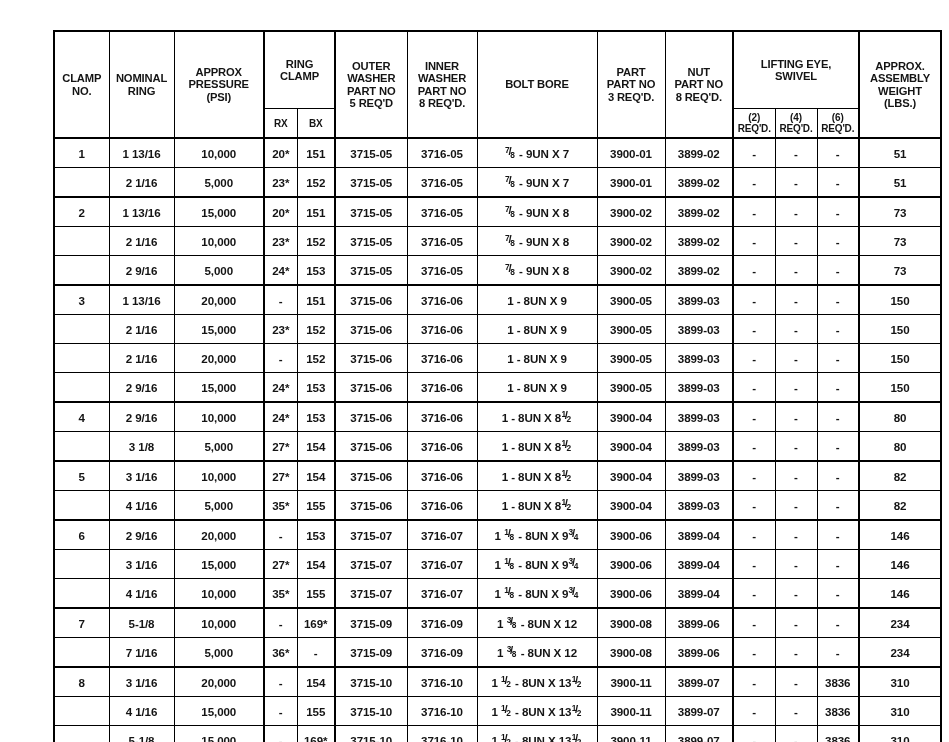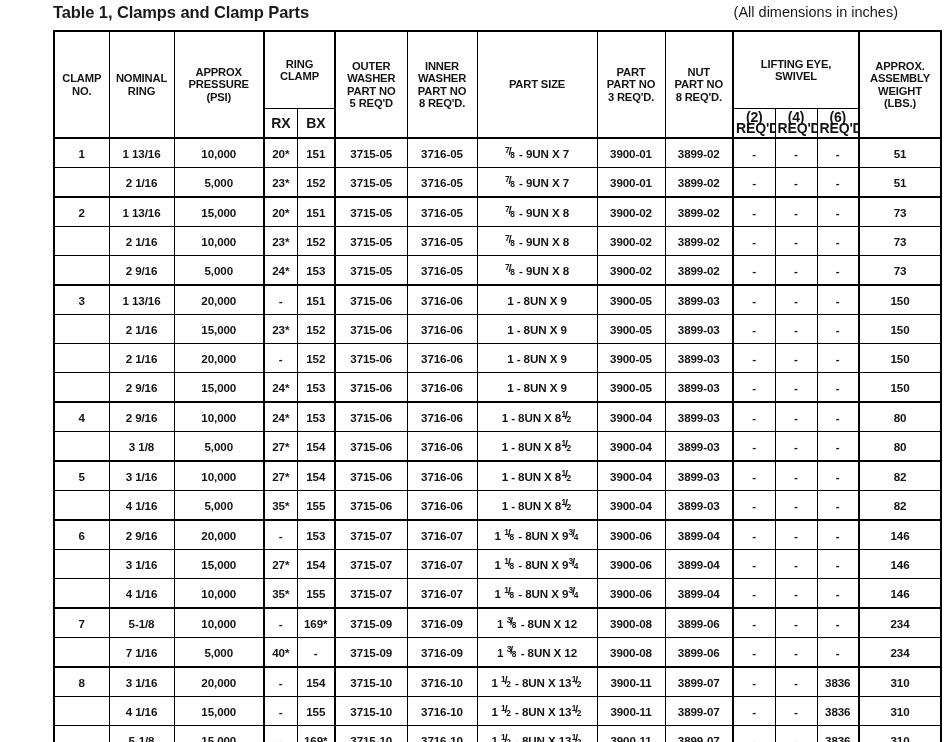--- a/index.html
+++ b/index.html
@@ -83,21 +83,21 @@
     line-height: 12.4px;
     letter-spacing: -0.15px;
   }
   thead tr.hdr-main th {
     height: 76px;
     border-bottom: 1px solid #000;
   }
   thead tr.hdr-sub th {
     height: 28px;
     border-bottom: 2.6px solid #000;
-    font-size: 14px;
+    font-size: 10px;
     line-height: 11px;
   }
 
   
   .vsep-l { border-left: 2.6px solid #000 !important; }
   .vsep-r { border-right: 2.6px solid #000 !important; }
 
   
   tbody tr { height: 28px; }
   tbody td {
@@ -137,24 +137,20 @@
     top: 0.26em;
     font-size: 0.72em;
     font-weight: bold;
   }
 </style>
 </head>
 <body>
 
 <div class="page">
 
-  <div class="caption-row">
-    <div class="table-title">Table 1, Clamps and Clamp Parts</div>
-    <div class="units-note">(All dimensions in inches)</div>
-  </div>
 
   <div class="tbl-wrap">
     <table class="clamps">
       <colgroup>
         <col style="width:55px">
         <col style="width:65px">
         <col style="width:90px">
         <col style="width:33px">
         <col style="width:38px">
         <col style="width:72px">
@@ -191,21 +187,21 @@
             <span>WASHER</span><br>
             <span>PART NO</span><br>
             <span>5 REQ'D</span>
           </th>
           <th rowspan="2">
             <span>INNER</span><br>
             <span>WASHER</span><br>
             <span>PART NO</span><br>
             <span>8 REQ'D.</span>
           </th>
-          <th rowspan="2">PART SIZE</th>
+          <th rowspan="2">BOLT BORE</th>
           <th rowspan="2">
             <span>PART</span><br>
             <span>PART NO</span><br>
             <span>3 REQ'D.</span>
           </th>
           <th rowspan="2">
             <span>NUT</span><br>
             <span>PART NO</span><br>
             <span>8 REQ'D.</span>
           </th>
@@ -507,21 +503,21 @@
             <td>3899-06</td>
             <td class="vsep-l">-</td>
             <td>-</td>
             <td class="vsep-r">-</td>
             <td>234</td>
           </tr>
           <tr>
             <td></td>
             <td>7 1/16</td>
             <td>5,000</td>
-            <td class="vsep-l">40*</td>
+            <td class="vsep-l">36*</td>
             <td class="vsep-r">-</td>
             <td>3715-09</td>
             <td>3716-09</td>
             <td>1 <span class="frac"><span class="num">3</span><span class="sl">/</span><span class="den">8</span></span> - 8UN X 12</td>
             <td>3900-08</td>
             <td>3899-06</td>
             <td class="vsep-l">-</td>
             <td>-</td>
             <td class="vsep-r">-</td>
             <td>234</td>

